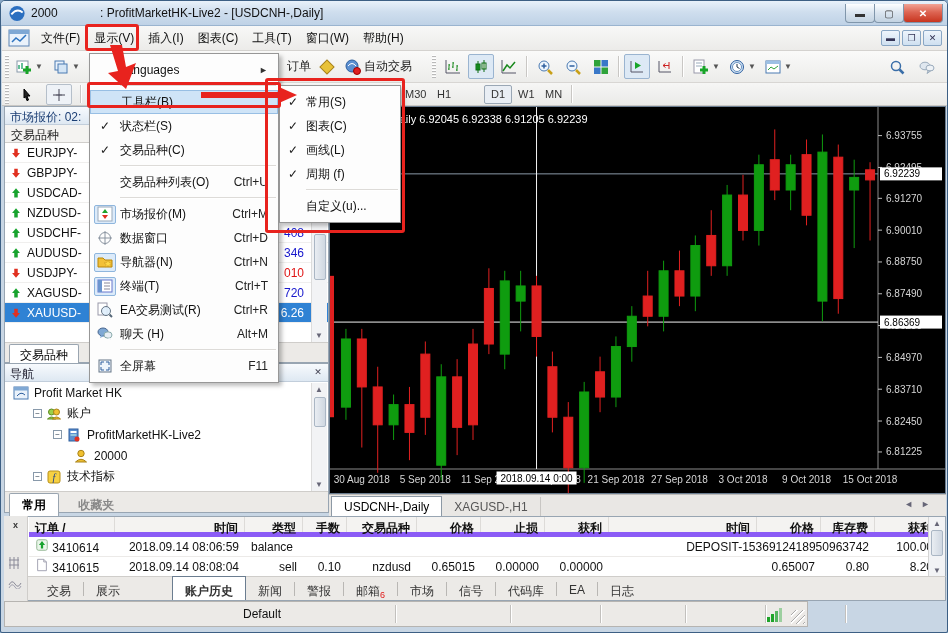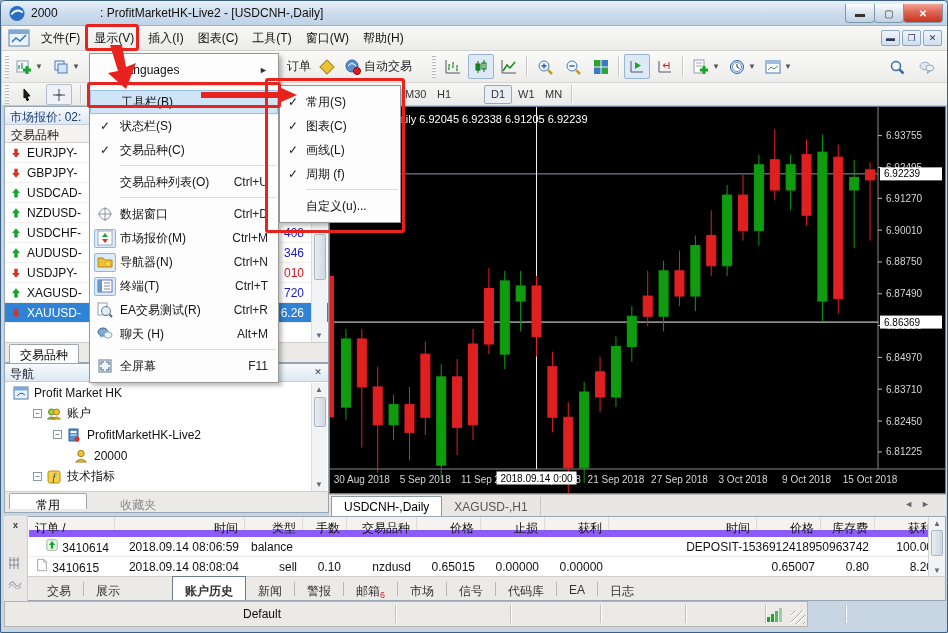--- a/index.html
+++ b/index.html
@@ -61,35 +61,35 @@
     border:1px solid #aab6c4; border-radius:2px; }
   .varrow { position:absolute; left:3px; font-size:8px; color:#667; }
   #navigator { top:362px; height:150px; }
   .nav-title { height:18px; background:linear-gradient(#f7fafd,#dee8f2); border-bottom:1px solid #c2cedb; color:#223; padding:2px 5px; position:relative; }
   .nav-x { position:absolute; right:3px; top:2px; width:14px; height:13px; text-align:center; font-size:9px; color:#445; border:1px solid transparent; }
   .tree-row { height:21px; display:flex; align-items:center; }
   .expander { width:9px; height:9px; border:1px solid #8899aa; background:#fff; font-size:8px; line-height:7px;
     text-align:center; color:#345; margin-right:4px; flex:none; }
   .tree-label { margin-left:5px; color:#111; }
   .nav-tabs { position:absolute; left:0; bottom:0; width:100%; height:21px; background:#eceae7; border-top:1px solid #cfcdca; }
-  .nav-tab { display:inline-block; height:16px; margin:1px 0 0 4px; padding:3px 26px; color:#888; }
+  .nav-tab { display:inline-block; height:23px; margin:1px 0 0 4px; padding:3px 12px; color:#888;font-weight:bold; }
   .nav-tab.active { background:#fff; border:1px solid #9aa5b0; border-bottom:none; border-radius:2px 2px 0 0; color:#000; }
   
   #chart-wrap { position:absolute; left:328px; top:105px; width:617px; height:388px; background:#000; border:1px solid #6b7d90; }
   
   .chart-tabs { position:absolute; left:328px; top:493px; width:617px; height:22px; background:#e9e7e4; border-top:1px solid #bdbbb8; }
   .ctab { display:inline-block; height:21px; margin-top:1px; padding:3px 12px; color:#555; border-right:1px solid #c8c6c3; }
   .ctab.active { background:#fff; border:1px solid #8d99a5; border-bottom:none; color:#000; margin-left:2px; }
   .ctab-arrows { position:absolute; right:8px; top:4px; color:#667; font-size:9px; letter-spacing:8px; }
   
   .terminal { position:absolute; left:3px; top:515px; width:942px; height:60px; background:#fff; border:1px solid #98a5b2; border-bottom:none; }
   .t-strip { position:absolute; left:0; top:0; width:24px; height:85px; background:#e9e8e6; border-right:1px solid #cfcdca; z-index:5; }
   .t-strip .x { display:block; text-align:center; font-size:9px; color:#333; margin-top:4px; font-weight:bold; }
   .t-table { position:absolute; left:24px; top:0; right:17px; height:100%; overflow:hidden; }
-  .t-hrow { display:flex; height:20px; background:#f4f3f1; border-bottom:7px solid #8b5cf6; }
+  .t-hrow { display:flex; height:20px; background:#f4f3f1; border-bottom:5px solid #8b5cf6;font-weight:bold; }
   .t-hc { padding:3px 6px; color:#111; border-right:1px solid #dddbd8; text-align:right; flex:none; }
   .t-row { display:flex; height:20px; border-bottom:1px solid #eceae8; align-items:center; }
   .t-c { padding:0 6px; color:#111; text-align:right; flex:none; white-space:nowrap; overflow:hidden; }
   .t-scroll { position:absolute; right:0; top:0; width:17px; height:60px; background:#f2f3f5; border-left:1px solid #d4d4d4; }
   
   .bottom-tabs { position:absolute; left:3px; top:575px; width:942px; height:25px; background:#eceae7; border:1px solid #98a5b2; border-top:1px solid #cfcdca; display:flex; align-items:flex-end; padding-left:30px; }
   .btab { height:21px; padding:4px 12px; color:#333; position:relative; }
   .btab-sep { width:1px; height:14px; background:#b9b7b4; margin-bottom:4px; }
   .btab.active { background:#fff; border:1px solid #6b7d90; border-bottom:none; font-weight:bold; height:24px; padding-top:6px;margin-left:40px; }
   .badge6 { color:#e01818; font-size:9px; vertical-align:sub; }
@@ -588,21 +588,21 @@
           <div class="t-hc" style="width:70px;">交易品种</div>
           <div class="t-hc" style="width:64px;">价格</div>
           <div class="t-hc" style="width:64px;">止损</div>
           <div class="t-hc" style="width:64px;">获利</div>
           <div class="t-hc" style="width:148px;">时间</div>
           <div class="t-hc" style="width:64px;">价格</div>
           <div class="t-hc" style="width:54px;">库存费</div>
           <div class="t-hc" style="width:64px;">获利</div>
         </div>
         <div class="t-row">
-          <div class="t-c" style="width:86px;text-align:right"><svg width="14" height="14" viewBox="0 0 16 16">
+          <div class="t-c" style="width:86px;text-align:left"><svg width="14" height="14" viewBox="0 0 16 16">
               <rect x="2" y="2" width="12" height="12" rx="2" fill="#eaf6ea" stroke="#8ab08a"></rect>
               <path d="M8 3.5 L11.5 8 L9.3 8 L9.3 12 L6.7 12 L6.7 8 L4.5 8 Z" fill="#18a32e"></path>
             </svg> 3410614</div>
           <div class="t-c" style="width:130px">2018.09.14 08:06:59</div>
           <div class="t-c" style="width:58px;text-align:left">balance</div>
           <div class="t-c" style="width:306px"></div>
           <div class="t-c" style="width:266px">DEPOSIT-1536912418950963742</div>
           <div class="t-c" style="width:64px">100.00</div>
         </div>
         <div class="t-row">
@@ -710,43 +710,43 @@
       </div>
       <div class="m-sep"></div>
       <div class="m-row">
         <span class="m-gut"></span>
         <span class="m-label">交易品种列表(O)</span>
         <span class="m-short">Ctrl+U</span>
       </div>
       <div class="m-sep"></div>
       <div class="m-row">
         <span class="m-gut">
+          <span class="icoframe pressed">
+            <svg width="16" height="16" viewBox="0 0 16 16">
+              <rect x="1" y="1" width="14" height="14" fill="#fff" stroke="#9ab"></rect>
+              <path d="M5 7 L8 3 L11 7 Z" fill="#1fa32a"></path>
+              <path d="M5 9 L11 9 L8 13 Z" fill="#e03020"></path>
+            </svg>
+          </span>
+        </span>
+        <span class="m-label">市场报价(M)</span>
+        <span class="m-short">Ctrl+M</span>
+      </div>
+      <div class="m-row">
+        <span class="m-gut">
           <span class="icoframe">
             <svg width="16" height="16" viewBox="0 0 16 16">
               <circle cx="8" cy="8" r="5.5" fill="none" stroke="#8a94a0"></circle>
               <line x1="8" y1="1" x2="8" y2="15" stroke="#8a94a0"></line>
               <line x1="1" y1="8" x2="15" y2="8" stroke="#8a94a0"></line>
             </svg>
           </span>
         </span>
         <span class="m-label">数据窗口</span>
         <span class="m-short">Ctrl+D</span>
-      </div>
-      <div class="m-row">
-        <span class="m-gut">
-          <span class="icoframe pressed">
-            <svg width="16" height="16" viewBox="0 0 16 16">
-              <rect x="1" y="1" width="14" height="14" fill="#fff" stroke="#9ab"></rect>
-              <path d="M5 7 L8 3 L11 7 Z" fill="#1fa32a"></path>
-              <path d="M5 9 L11 9 L8 13 Z" fill="#e03020"></path>
-            </svg>
-          </span>
-        </span>
-        <span class="m-label">市场报价(M)</span>
-        <span class="m-short">Ctrl+M</span>
       </div>
       <div class="m-row">
         <span class="m-gut">
           <span class="icoframe pressed">
             <svg width="16" height="16" viewBox="0 0 16 16">
               <path d="M1 4 L6 4 L8 6 L15 6 L15 13 L1 13 Z" fill="#f2c038" stroke="#b8860b"></path>
               <path d="M11 6 L12.2 8.6 L15 8.8 L12.8 10.5 L13.6 13 L11 11.6 L8.4 13 L9.2 10.5 L7 8.8 L9.8 8.6 Z" fill="#ffd94a" stroke="#c89820" stroke-width=".5"></path>
             </svg>
           </span>
         </span>

